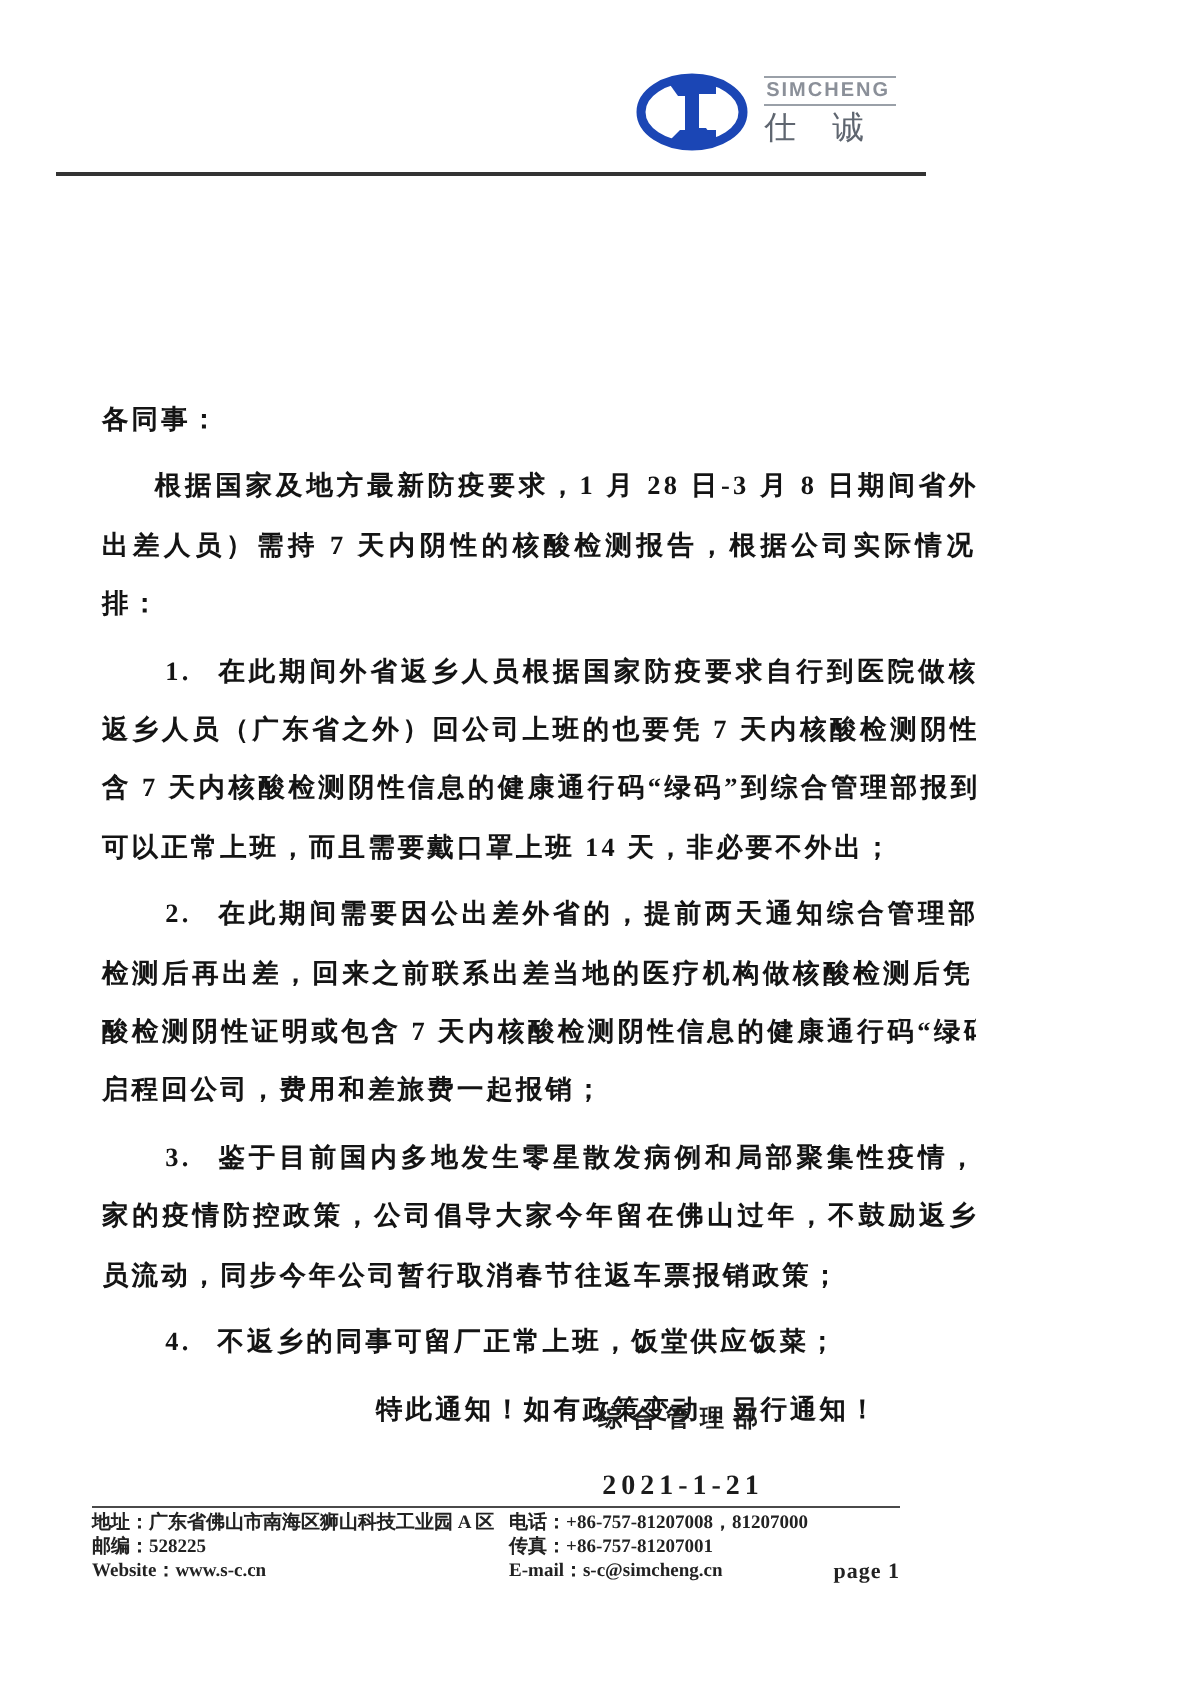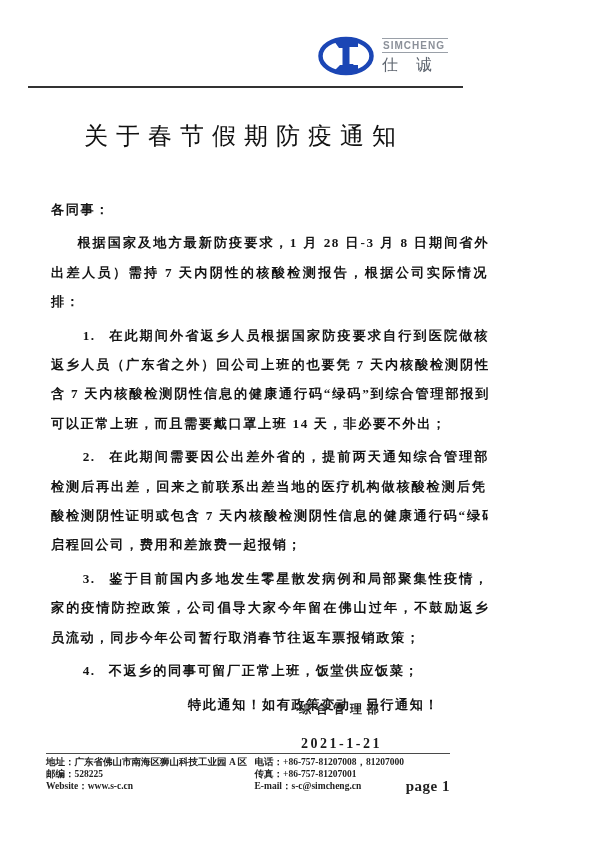--- a/index.html
+++ b/index.html
@@ -43,21 +43,21 @@
   .sig-date { font-size:14px; letter-spacing:2.5px; margin-top:18px; font-family:"Liberation Serif",serif; }
   
   .footer {
     position:absolute; left:46px; right:38px; top:753px;
     border-top:1.5px solid #4a4a4a; padding-top:3px;
     display:flex; align-items:flex-start;
     font-size:9.5px; font-weight:bold; line-height:11.8px; color:#222;
   }
   .footer .col-left { width:254px; }
   .footer .col-mid { flex:1; }
-  .footer .col-page { width:56px; text-align:right; align-self:flex-end; font-size:15px; letter-spacing:0.5px; }
+  .footer .col-page { width:56px; text-align:right; align-self:flex-end; font-size:11px; letter-spacing:0.5px; }
   .footer .f-line { white-space:nowrap; }
 </style>
 </head>
 <body>
 
 <div class="page">
 
   <div class="logo-block">
     <svg class="logo-mark" viewBox="0 0 58 46" xmlns="http://www.w3.org/2000/svg">
       <ellipse cx="29" cy="23" rx="25.5" ry="17" fill="none" stroke="#1b46b5" stroke-width="4.5"></ellipse>
@@ -67,21 +67,20 @@
       <path d="M17 8 l5 7 h4 v-7 z" fill="#1b46b5"></path>
       <path d="M41 38 l-5 -7 h-4 v7 z" fill="#1b46b5"></path>
     </svg>
     <div class="brand">
       <div class="brand-en">SIMCHENG</div>
       <div class="brand-cn">仕 诚</div>
     </div>
   </div>
   <div class="header-rule"></div>
 
-  <div class="doc-title">关于春节假期防疫通知</div>
 
   <div class="doc-body">
     <p class="salutation">各同事：</p>
     <p class="para-indent">根据国家及地方最新防疫要求，1 月 28 日-3 月 8 日期间省外返乡（含出差人员）需持 7 天内阴性的核酸检测报告，根据公司实际情况做如下安排：</p>
     <p class="item"><span class="item-num">1.</span><span>在此期间外省返乡人员根据国家防疫要求自行到医院做核酸检测，返乡人员（广东省之外）回公司上班的也要凭 7 天内核酸检测阴性证明或包含 7 天内核酸检测阴性信息的健康通行码“绿码”到综合管理部报到批准后才可以正常上班，而且需要戴口罩上班 14 天，非必要不外出；</span></p>
     <p class="item"><span class="item-num">2.</span><span>在此期间需要因公出差外省的，提前两天通知综合管理部安排核酸检测后再出差，回来之前联系出差当地的医疗机构做核酸检测后凭 7 天内核酸检测阴性证明或包含 7 天内核酸检测阴性信息的健康通行码“绿码”才可以启程回公司，费用和差旅费一起报销；</span></p>
     <p class="item"><span class="item-num">3.</span><span>鉴于目前国内多地发生零星散发病例和局部聚集性疫情，为配合国家的疫情防控政策，公司倡导大家今年留在佛山过年，不鼓励返乡，减少人员流动，同步今年公司暂行取消春节往返车票报销政策；</span></p>
     <p class="item"><span class="item-num">4.</span><span>不返乡的同事可留厂正常上班，饭堂供应饭菜；</span></p>
     <p class="closing">特此通知！如有政策变动，另行通知！</p>
   </div>

